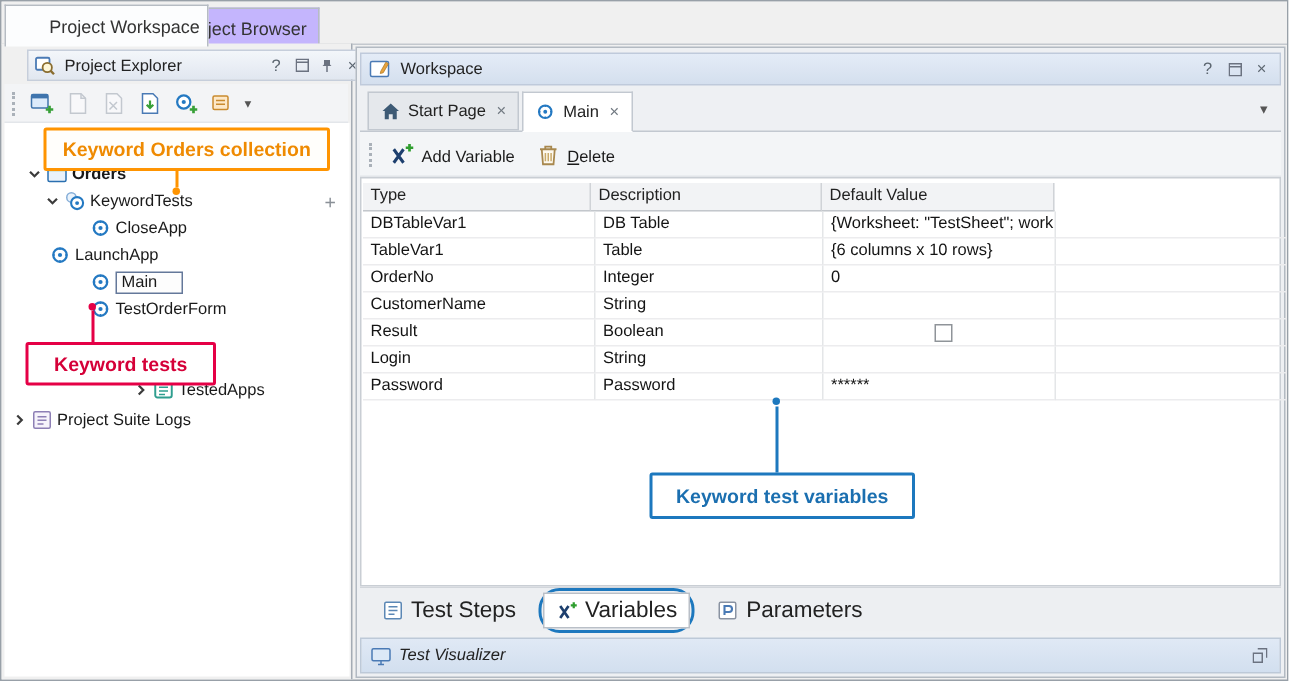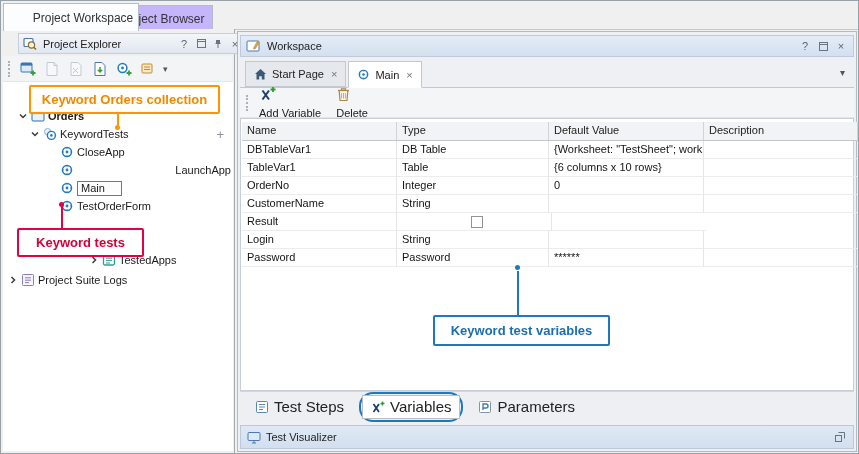--- a/index.html
+++ b/index.html
@@ -48,42 +48,42 @@
   .ws-title{flex:1;margin-left:3px;color:#222;}
   .doc-tabbar{position:absolute;left:2px;top:27px;right:2px;height:29px;border-bottom:1px solid #c2c8d0;
     display:flex;align-items:flex-end;padding-left:5px;box-sizing:border-box;}
   .doc-tab{display:flex;align-items:center;gap:5px;height:25px;padding:12px 8px;border:1px solid #c2c8d0;background:#e5e8ec;
     box-sizing:border-box;margin-right:2px;font-size:11px;color:#222;}
   .doc-tab.active{background:#fff;height:27px;border-bottom:1px solid #fff;margin-bottom:-1px;z-index:2;}
   .tab-close{color:#707880;font-size:11px;margin-left:2px;}
   .tab-dd{position:absolute;right:9px;top:8px;color:#555;font-size:10px;}
   .ws-toolbar{position:absolute;left:2px;top:56px;right:2px;height:30px;background:#f3f5f7;border-bottom:1px solid #e2e5e9;
     box-sizing:border-box;display:flex;align-items:center;gap:6px;padding-left:6px;}
-  .tool-btn{display:flex;align-items:flex-start;gap:5px;padding:2px 6px 2px 3px;color:#1a1a1a;font-size:11px;flex-direction:column;}
+  .tool-btn{display:flex;align-items:flex-end;gap:5px;padding:2px 6px 2px 3px;color:#1a1a1a;font-size:11px;}
   .ul-first{display:inline-block;}
   .ul-first::first-letter{text-decoration:underline;}
 
   .ws-content{position:absolute;left:2px;top:86px;right:2px;height:273px;background:#fff;border:1px solid #c9ced4;box-sizing:border-box;}
   .var-table{position:absolute;left:1px;top:3px;width:616px;}
   .trow{display:flex;height:18px;}
   .trow.thead{height:19px;}
   .tcell{box-sizing:border-box;padding:2px 0 0 5px;white-space:nowrap;overflow:hidden;border-right:1px solid #e4e6e8;border-bottom:1px solid #ececee;font-size:11px;color:#141414;}
   .thead .tcell{background:#f2f3f5;border-right:1px solid #d0d3d7;border-bottom:1px solid #c3c7cc;color:#222;}
   .c0{width:155px;}.c1{width:152px;}.c2{width:155px;}.c3{width:154px;border-right:none;}
   .tcell.center{display:flex;align-items:center;justify-content:center;padding-top:0;}
   .checkbox{width:12px;height:12px;border:1px solid #8f9499;background:#fff;box-sizing:border-box;}
 
   .bottom-tabbar{position:absolute;left:2px;top:359px;right:2px;height:30px;background:#edeff2;border-top:1px solid #d2d6db;
     box-sizing:border-box;display:flex;align-items:center;gap:6px;padding-left:6px;}
   .btab{display:flex;align-items:center;gap:5px;height:22px;padding:0 8px;font-size:15px;color:#222;background:transparent;border:1px solid transparent;}
   .btab.active{background:#fff;border:1px solid #b9bfc7;}
   .anno-box{border:2px solid #1d78be;border-radius:14px;padding:1px;background:transparent;display:flex;}
 
   .visualizer{position:absolute;left:2px;bottom:2px;right:2px;height:24px;background:linear-gradient(#e0e9f5,#d2dfef);
-    border:1px solid #bdc9d8;box-sizing:border-box;display:flex;align-items:center;gap:5px;padding:2px 6px;}
+    border:1px solid #bdc9d8;box-sizing:border-box;display:flex;align-items:center;gap:5px;padding:2px 6px;font-style:italic;}
   .vis-title{flex:1;color:#222;}
 </style>
 </head>
 <body>
 
 <div class="app">
 
   <div class="top-tabbar">
     <div class="top-tab active" style="left:2px;top:2px;width:110px;height:27px;">Project Workspace</div>
     <div class="top-tab" style="left:113px;top:4px;width:97px;height:25px;">Object Browser</div>
@@ -196,21 +196,21 @@
       <span class="ticon">
           <svg width="14" height="14" viewBox="0 0 14 14">
             <circle cx="7" cy="7" r="4.5" fill="#fff" stroke="#2479c2" stroke-width="1.5"></circle>
             <circle cx="7" cy="7" r="1.4" fill="#2479c2"></circle>
             <path d="M7 2.2v1.4M7 10.4v1.4M2.2 7h1.4M10.4 7h1.4" stroke="#2479c2"></path>
           </svg>
         </span>
       <span class="tlabel">CloseApp</span>
     </div>
 
-    <div class="tree-row" style="top:132px;padding-left:57px;justify-content:space-between;">
+    <div class="tree-row" style="top:132px;padding-left:30px;">
       <span class="ticon">
           <svg width="14" height="14" viewBox="0 0 14 14">
             <circle cx="7" cy="7" r="4.5" fill="#fff" stroke="#2479c2" stroke-width="1.5"></circle>
             <circle cx="7" cy="7" r="1.4" fill="#2479c2"></circle>
             <path d="M7 2.2v1.4M7 10.4v1.4M2.2 7h1.4M10.4 7h1.4" stroke="#2479c2"></path>
           </svg>
         </span>
       <span class="tlabel">LaunchApp</span>
     </div>
 
@@ -331,24 +331,23 @@
               <path d="M5.6 7v5.5M7.5 7v5.5M9.4 7v5.5" stroke="#c9aa6a"></path>
             </svg>
           </span>
         <span class="ul-first">Delete</span>
       </span>
     </div>
 
     <div class="ws-content">
       <div class="var-table">
         <div class="trow thead">
-          <div class="tcell c0">Name</div>
           <div class="tcell c1">Type</div>
+          <div class="tcell c3">Description</div>
           <div class="tcell c2">Default Value</div>
-          <div class="tcell c3">Description</div>
         </div>
         <div class="trow">
           <div class="tcell c0">DBTableVar1</div>
           <div class="tcell c1">DB Table</div>
           <div class="tcell c2">{Worksheet: "TestSheet"; work</div>
           <div class="tcell c3"></div>
         </div>
         <div class="trow">
           <div class="tcell c0">TableVar1</div>
           <div class="tcell c1">Table</div>
@@ -362,20 +361,21 @@
           <div class="tcell c3"></div>
         </div>
         <div class="trow">
           <div class="tcell c0">CustomerName</div>
           <div class="tcell c1">String</div>
           <div class="tcell c2"></div>
           <div class="tcell c3"></div>
         </div>
         <div class="trow">
           <div class="tcell c0">Result</div>
+          <div class="tcell c1">Boolean</div>
           <div class="tcell c2 center">
               <span class="checkbox"></span>
             </div>
           <div class="tcell c3"></div>
         </div>
         <div class="trow">
           <div class="tcell c0">Login</div>
           <div class="tcell c1">String</div>
           <div class="tcell c2"></div>
           <div class="tcell c3"></div>

